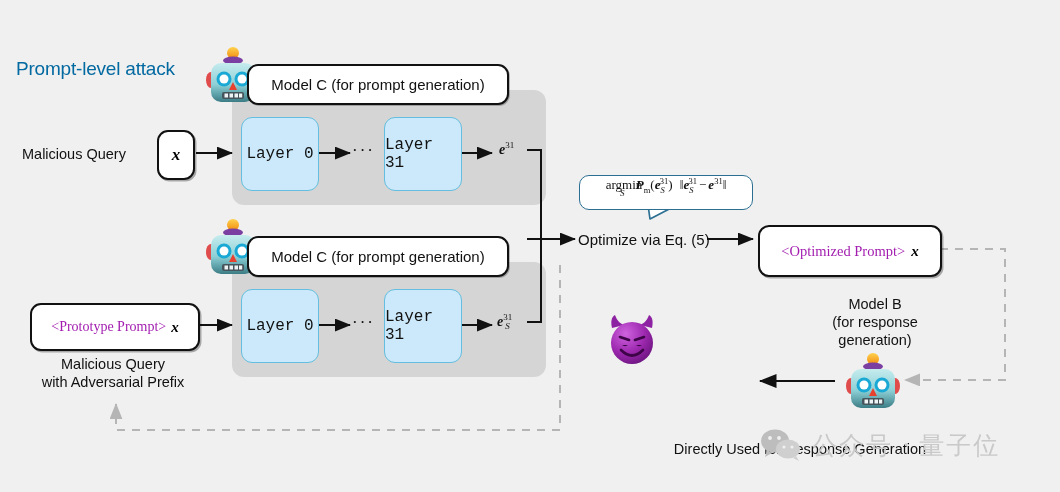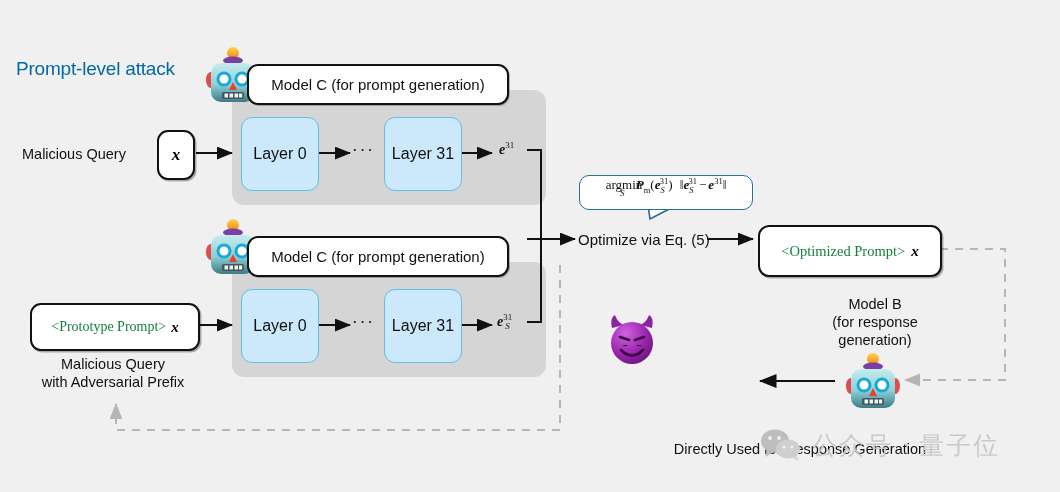--- a/index.html
+++ b/index.html
@@ -31,32 +31,32 @@
     display:flex;align-items:center;justify-content:center;
     font-size:15px;color:#111;
     box-shadow:1px 1px 0 rgba(0,0,0,0.25);
     white-space:nowrap;
   }
 
   
   .layer-box{
     background:#cbe9fa;border:1.6px solid #65bedf;border-radius:11px;
     display:flex;align-items:center;justify-content:center;
-    font-family:Liberation Sans, sans-serif;
+    font-family:Liberation Mono, monospace;
     font-size:16px;color:#111;
   }
 
   
   .black-box{
     background:#fff;border:2px solid #111;border-radius:11px;
     display:flex;align-items:center;justify-content:center;
     box-shadow:1.5px 1.5px 0 rgba(0,0,0,0.3);
   }
   .serif{font-family:"Liberation Serif", serif;}
-  .red{color:#15803d;}
+  .red{color:#a21caf;}
   .mathvar{font-family:"Liberation Serif", serif;font-style:italic;font-weight:bold;}
 
   
   .plain{font-size:14.5px;color:#111;line-height:1.25;}
   .center{text-align:center;}
 
   
   svg.overlay{position:absolute;left:0;top:0;width:1060px;height:492px;
               pointer-events:none;}
 

